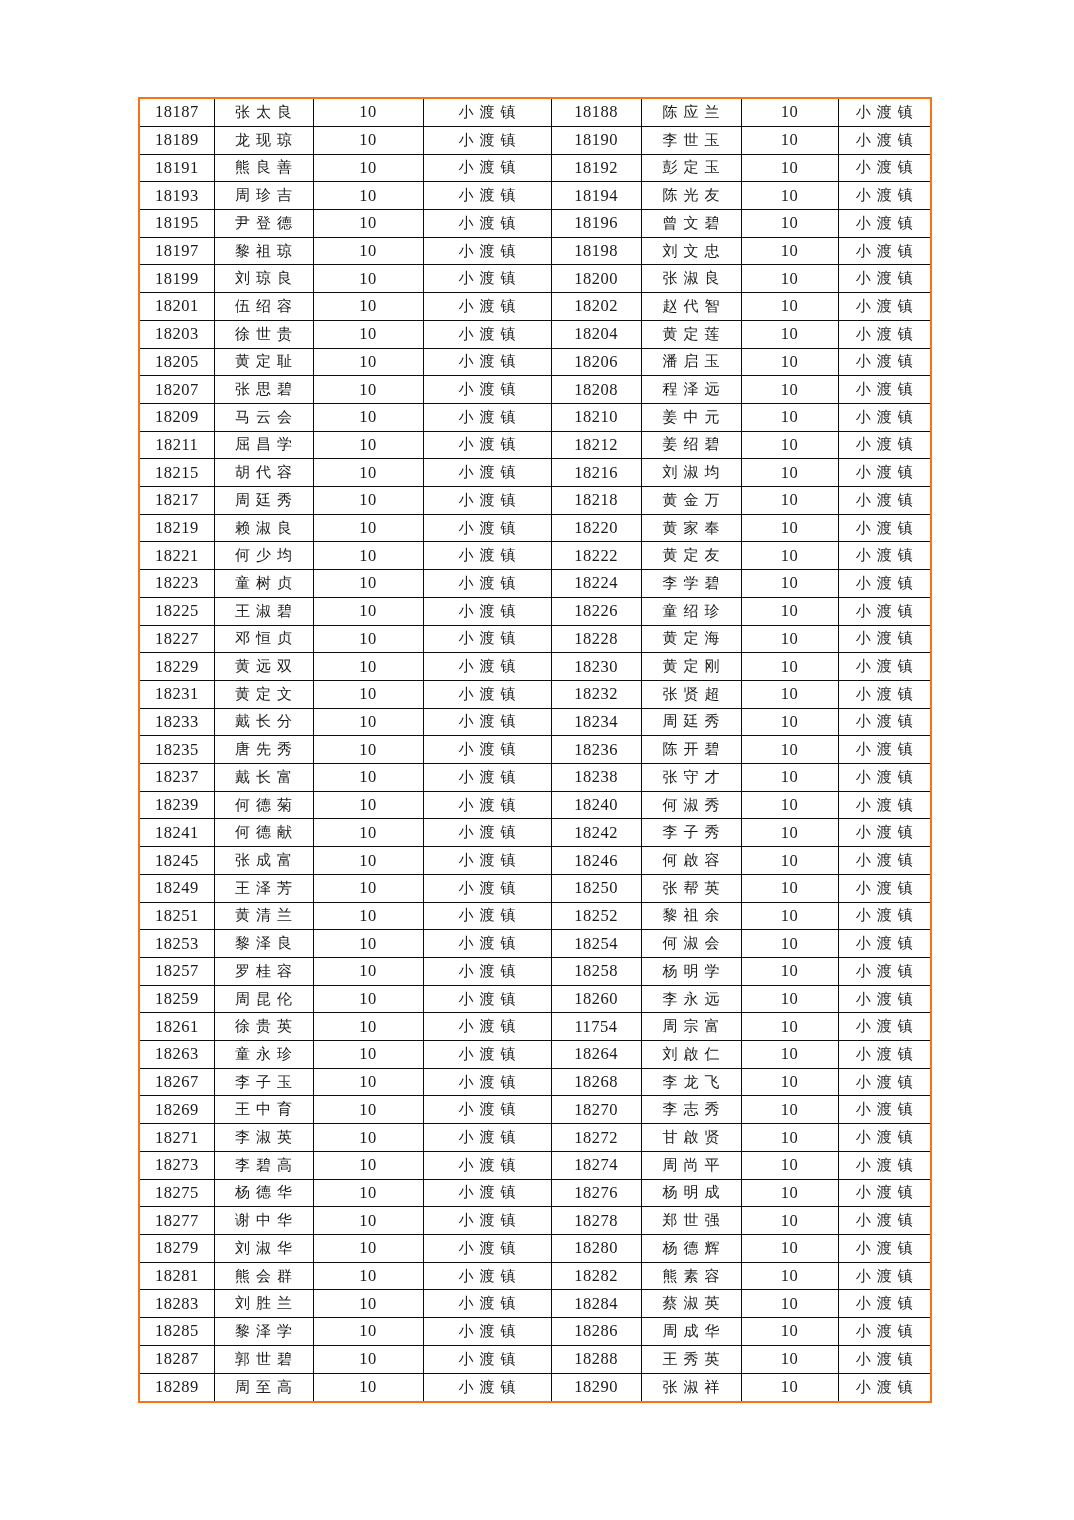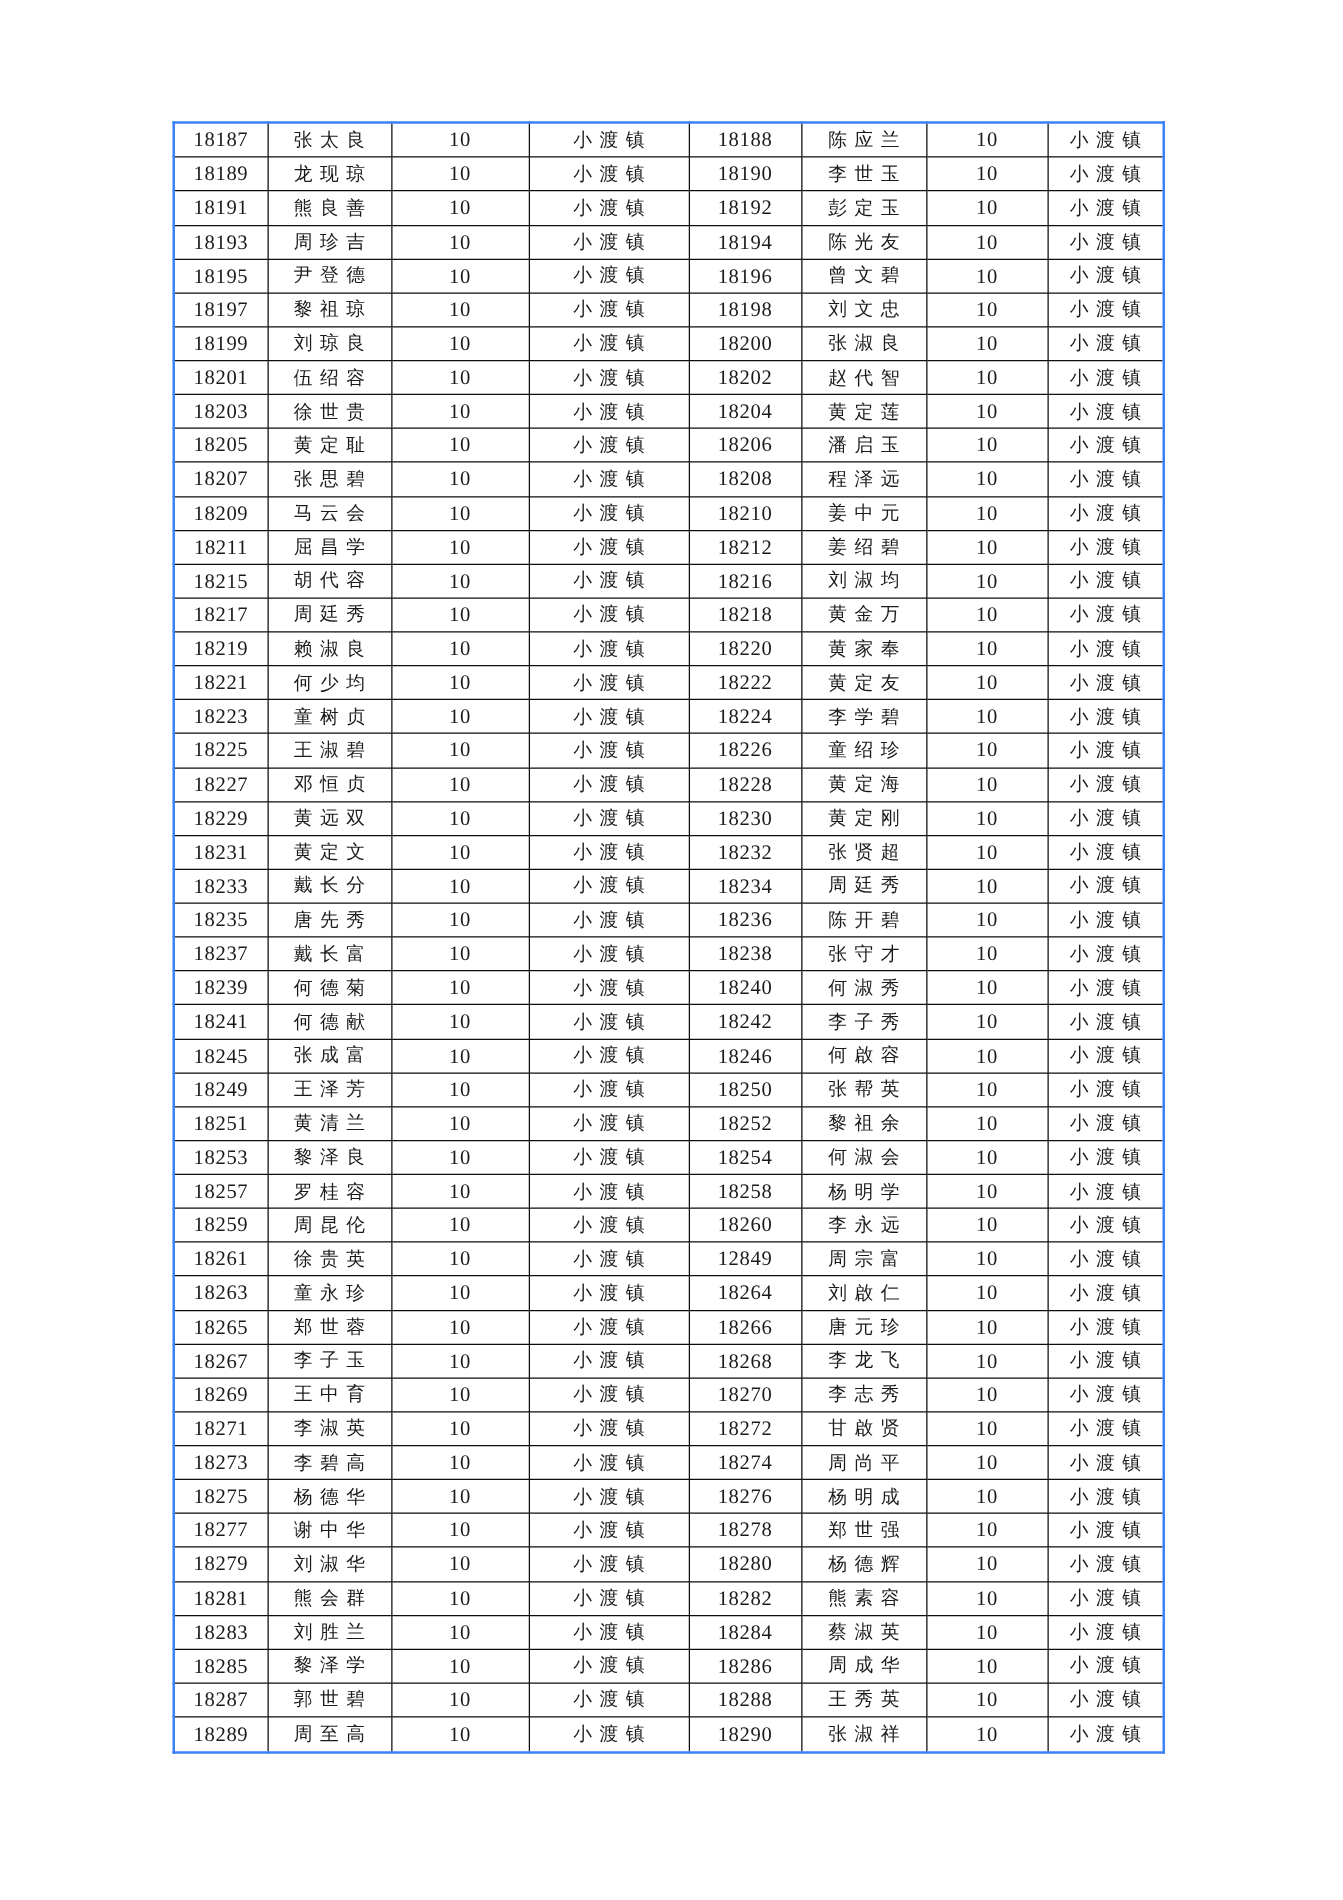--- a/index.html
+++ b/index.html
@@ -19,21 +19,21 @@
     background: #ffffff;
   }
   table.roster {
     position: absolute;
     left: 138px;
     top: 97px;
     width: 792px;
     height: 1306px;
     border-collapse: collapse;
     table-layout: fixed;
-    border: 2px solid #3b82f6;
+    border: 2px solid #f97316;
   }
   table.roster td {
     border: 1.5px solid #0d0d0d;
     padding: 0;
     text-align: center;
     vertical-align: middle;
     color: #1a1a1a;
     white-space: nowrap;
     overflow: hidden;
   }
@@ -391,42 +391,32 @@
           <td class="num">18260</td>
           <td class="cjk">李永远</td>
           <td class="num">10</td>
           <td class="cjk">小渡镇</td>
         </tr>
         <tr>
           <td class="num">18261</td>
           <td class="cjk">徐贵英</td>
           <td class="num">10</td>
           <td class="cjk">小渡镇</td>
-          <td class="num">12849</td>
+          <td class="num">11754</td>
           <td class="cjk">周宗富</td>
           <td class="num">10</td>
           <td class="cjk">小渡镇</td>
         </tr>
         <tr>
           <td class="num">18263</td>
           <td class="cjk">童永珍</td>
           <td class="num">10</td>
           <td class="cjk">小渡镇</td>
           <td class="num">18264</td>
           <td class="cjk">刘啟仁</td>
-          <td class="num">10</td>
-          <td class="cjk">小渡镇</td>
-        </tr>
-        <tr>
-          <td class="num">18265</td>
-          <td class="cjk">郑世蓉</td>
-          <td class="num">10</td>
-          <td class="cjk">小渡镇</td>
-          <td class="num">18266</td>
-          <td class="cjk">唐元珍</td>
           <td class="num">10</td>
           <td class="cjk">小渡镇</td>
         </tr>
         <tr>
           <td class="num">18267</td>
           <td class="cjk">李子玉</td>
           <td class="num">10</td>
           <td class="cjk">小渡镇</td>
           <td class="num">18268</td>
           <td class="cjk">李龙飞</td>

